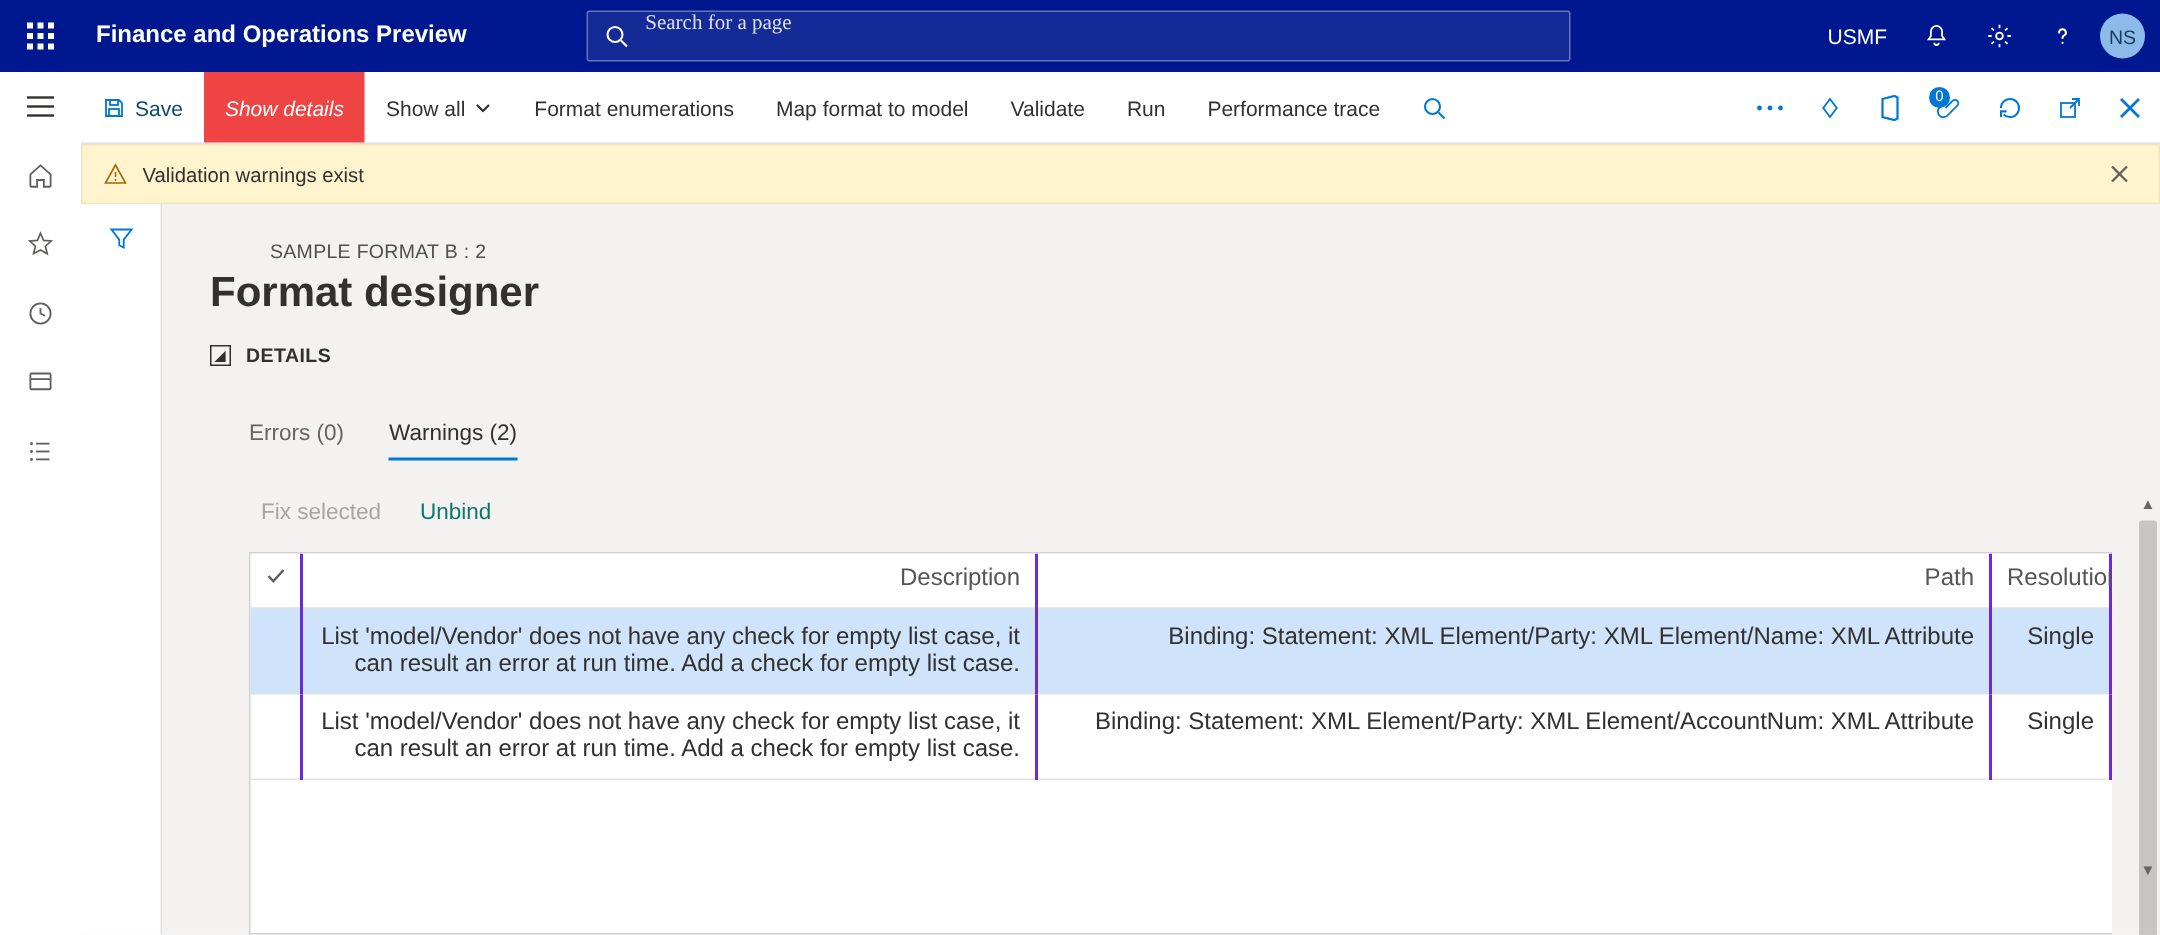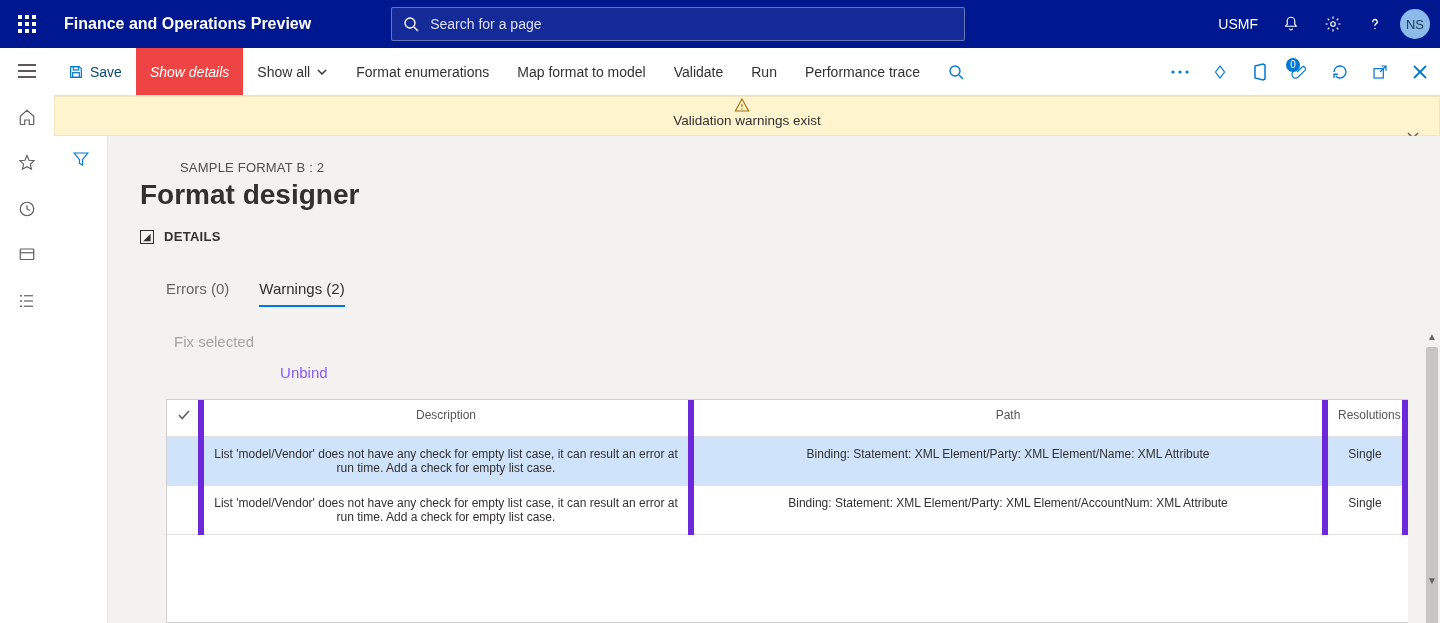--- a/index.html
+++ b/index.html
@@ -25,26 +25,27 @@
     display: flex; align-items: center; justify-content: center;
   }
   .waffle-grid {
     display: grid; grid-template-columns: repeat(3,4px); grid-template-rows: repeat(3,4px);
     gap: 3px;
   }
   .waffle-grid span { width:4px; height:4px; background:#fff; }
   .app-title { font-size: 16px; font-weight:600; padding-left:10px; flex:0 0 auto; }
   .topbar-spacer-left { flex: 0 0 80px; }
   .searchbox {
-    width: 574px; height: 34px;
+    width: 656px; height: 34px;
     background: rgba(255,255,255,0.08);
     border: 1px solid rgba(255,255,255,0.35);
     border-radius: 2px;
-    display:flex; align-items:center;
+    display:flex; 
     color: #fff;
+    font-family: Liberation Serif, serif;
   }
   .searchbox .sicon { width:38px; display:flex; align-items:center; justify-content:center; }
   .searchbox .stext { color: rgba(255,255,255,0.85); font-size:14px; }
   .topbar-right { margin-left:auto; display:flex; align-items:center; height:48px; }
   .topbar-right .item { height:48px; display:flex; align-items:center; justify-content:center; padding:0 12px; color:#fff; }
   .entity { font-size:14px; padding:0 16px 0 8px; }
   .avatar { width:30px; height:30px; border-radius:50%; background:#8CBBE9; color:#1b3a57; display:flex; align-items:center; justify-content:center; font-size:13px; font-weight:500; margin:0 10px 0 4px; }
   
   .actionbar {
     position:absolute; left:54px; right:0; top:48px;
@@ -100,21 +101,20 @@
   }
   
   .vbanner {
     height:40px;
     background:#fff4ce;
     border:1px solid #f0e6c0;
     display:flex; align-items:center;
     padding:0 14px;
     color:#323130;
     font-size:13.5px;
-    flex-direction:column;
   }
   .vbanner .warn-icon { margin-right:10px; color:#a80000; display:flex; }
   .vbanner .close-x { margin-left:auto; cursor:pointer; padding:4px 6px; color:#605e5c; font-size:16px;}
   
   .content-row {
     flex:1; display:flex; min-height:0;
     background: #f3f2f1;
   }
   .filter-strip {
     width:54px;
@@ -140,41 +140,41 @@
   .caret-box {
     width:14px; height:14px; border:1px solid #323130;
     display:flex; align-items:center; justify-content:center;
     font-size:9px;
   }
   .tabs { display:flex; gap:30px; margin-top:36px; padding-left:26px; font-size:15px; }
   .tab { padding-bottom:8px; cursor:pointer; color:#666; }
   .tab.active { color:#323130; border-bottom:2px solid #0078D4; font-weight:400; }
   .sub-actions { display:flex; gap:26px; margin-top:26px; padding-left:34px; font-size:15px; }
   .sub-actions .disabled { color:#a6a6a6; }
-  .sub-actions .link { color:#8b5cf6; cursor:pointer;margin-top:31px; }
+  .sub-actions .link { color:#0f766e; cursor:pointer; }
   
   .grid {
     margin-top:18px;
     margin-left:26px;
     margin-right:0;
     border-top:1px solid #d0d0d0;
     border-left:1px solid #d0d0d0;
     border-bottom:1px solid #d0d0d0;
     background:#fff;
     display:flex; flex-direction:column;
     flex:1;
     min-height:0;
     overflow:hidden;
   }
   .grid table { border-collapse:collapse; width:100%; table-layout:fixed; }
   .grid th, .grid td {
-    border-right:6px solid #6d28d9;
+    border-right:2px solid #6d28d9;
     border-bottom:1px solid #e1e1e1;
-    text-align:center;
-    font-size:12px;
+    text-align:right;
+    font-size:16px;
     padding:10px 10px;
     vertical-align:top;
   }
   .grid th {
     background:#fff;
     font-weight:400;
     color:#555;
     height:36px;
     padding:8px 10px;
   }

